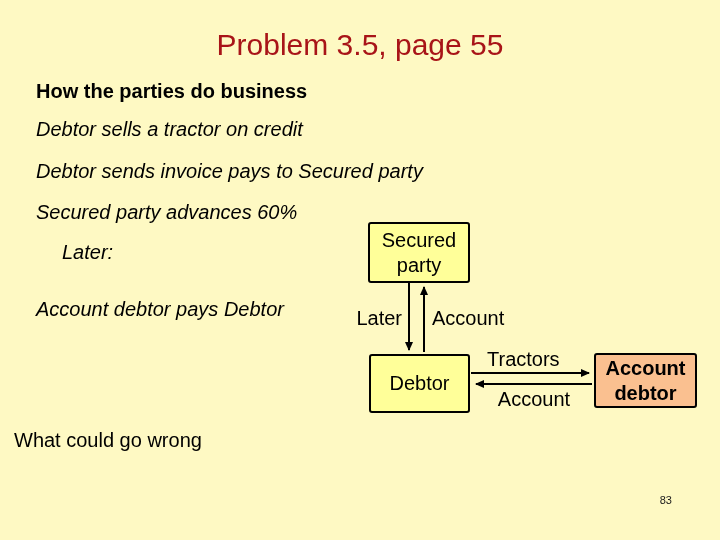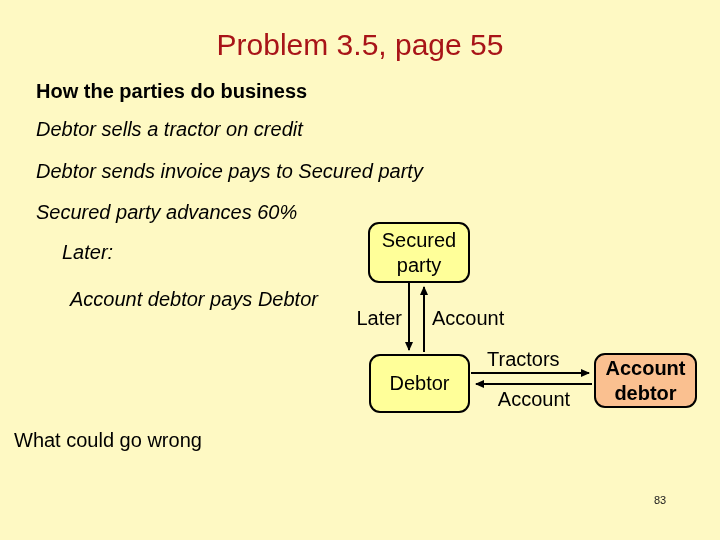--- a/index.html
+++ b/index.html
@@ -9,24 +9,24 @@
   }
   .title{
     position:absolute;left:0;top:28px;width:100%;text-align:center;
     font-size:30px;line-height:1.15;color:var(--title-color,#a81418);
   }
   .heading{
     position:absolute;left:12px;top:80px;font-size:20px;font-weight:bold;margin-left:24px;
   }
   .bullet{position:absolute;font-size:20px;white-space:nowrap;font-style:italic;}
   .footer-q{position:absolute;left:14px;top:429px;font-size:20px;}
-  .page-num{position:absolute;left:648px;top:494px;width:24px;text-align:center;font-size:11px;color:#1a1a1a;}
+  .page-num{position:absolute;left:648px;top:494px;width:24px;text-align:right;font-size:11px;color:#1a1a1a;}
 
   .node{
-    position:absolute;border:2px solid #000;border-radius:11px;
+    position:absolute;border:2px solid #000;border-radius:3px;
     display:flex;flex-direction:column;align-items:center;justify-content:center;
     font-size:20px;line-height:1.25;text-align:center;box-sizing:border-box;
   }
   .node-yellow{background:var(--box-yellow,#ffff99);}
   .node-peach{background:var(--box-peach,#fac090);font-weight:bold;}
   #node-secured{left:368px;top:222px;width:102px;height:61px;}
   #node-debtor{left:369px;top:354px;width:101px;height:59px;}
   #node-account-debtor{left:594px;top:353px;width:103px;height:55px;}
 
   .edge-label{position:absolute;font-size:20px;white-space:nowrap;}
@@ -43,21 +43,21 @@
 <div class="slide">
 
   <div class="title">Problem 3.5, page 55</div>
 
   <div class="heading">How the parties do business</div>
 
   <div class="bullet" style="left:36px;top:118px;">Debtor sells a tractor on credit</div>
   <div class="bullet" style="left:36px;top:160px;">Debtor sends invoice pays to Secured party</div>
   <div class="bullet" style="left:36px;top:201px;">Secured party advances 60%</div>
   <div class="bullet" style="left:62px;top:241px;">Later:</div>
-  <div class="bullet" style="left:36px;top:288px;margin-left:34px;">Account debtor pays Debtor</div>
+  <div class="bullet" style="left:36px;top:298px;">Account debtor pays Debtor</div>
 
   <svg class="arrows" viewBox="0 0 720 540">
     <defs>
       <marker id="ah" markerWidth="9" markerHeight="8" refX="8" refY="4" orient="auto" markerUnits="userSpaceOnUse">
         <path d="M0,0 L9,4 L0,8 z" fill="#000"></path>
       </marker>
     </defs>
     <line x1="409" y1="283" x2="409" y2="350" stroke="#000" stroke-width="2" marker-end="url(#ah)"></line>
     <line x1="424" y1="352" x2="424" y2="287" stroke="#000" stroke-width="2" marker-end="url(#ah)"></line>
     <line x1="471" y1="373" x2="589" y2="373" stroke="#000" stroke-width="2" marker-end="url(#ah)"></line>

